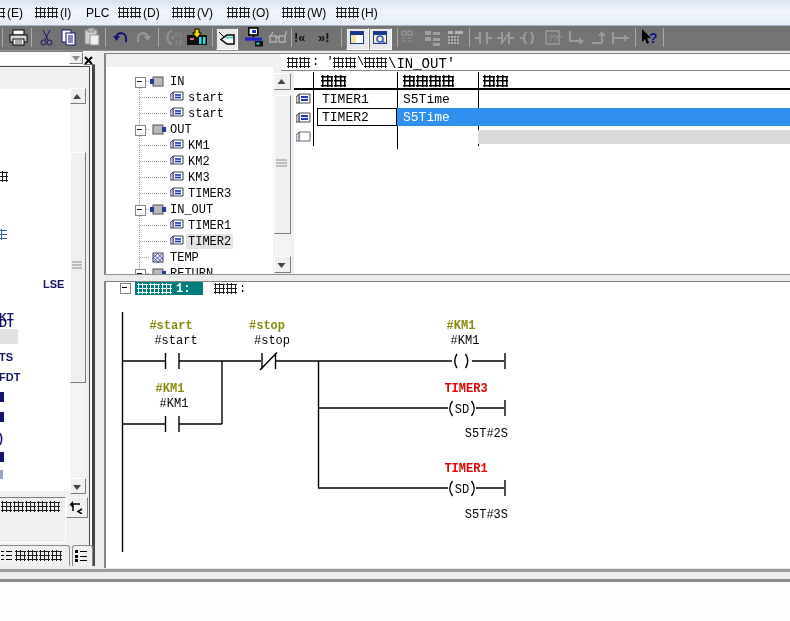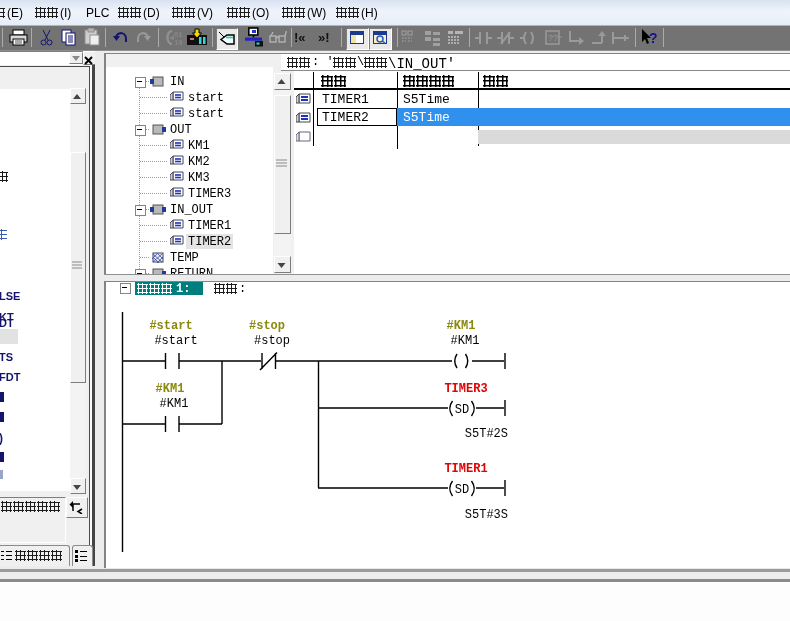--- a/index.html
+++ b/index.html
@@ -294,21 +294,21 @@
  <svg class="a" style="left:72px;top:210px;" width="11" height="9">
       <g stroke="#8a8a8a">
         <line x1="0" y1="1" x2="10" y2="1"></line>
         <line x1="0" y1="4" x2="10" y2="4"></line>
         <line x1="0" y1="7" x2="10" y2="7"></line>
       </g>
     </svg>
 
  <span class="c" style="position:absolute;left:-3px;top:120px;"></span>
  <span class="cb" style="position:absolute;left:-4px;top:178px;"></span>
- <div class="a" style="left:-1px;top:239px;font:bold 11px 'Liberation Sans';color:#14146e;">LSE</div>
+ <div class="a" style="left:-1px;top:227px;font:bold 11px 'Liberation Sans';color:#14146e;padding-left:44px;">LSE</div>
  <div class="a" style="left:-1px;top:260px;font:bold 11px 'Liberation Sans';color:#14146e;">KT</div>
  <div class="a" style="left:-2px;top:278px;width:20px;height:15px;background:#e2e2e2;"></div>
  <div class="a" style="left:-1px;top:266px;font:bold 11px 'Liberation Sans';color:#14146e;">DT</div>
  <div class="a" style="left:-1px;top:300px;font:bold 11px 'Liberation Sans';color:#14146e;">TS</div>
  <div class="a" style="left:-1px;top:320px;font:bold 11px 'Liberation Sans';color:#14146e;">FDT</div>
  <div class="a" style="left:0;top:341px;width:4px;height:10px;background:#14146e;"></div>
  <div class="a" style="left:0;top:361px;width:4px;height:10px;background:#14146e;"></div>
  <div class="a" style="left:-1px;top:380px;font:bold 12px 'Liberation Sans';color:#14146e;">)</div>
  <div class="a" style="left:0;top:401px;width:4px;height:10px;background:#14146e;"></div>
  <div class="a" style="left:0;top:419px;width:3px;height:9px;background:#9aa4c8;"></div>

